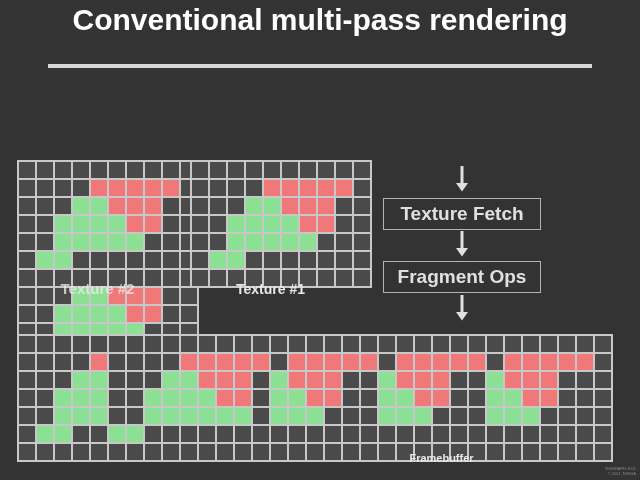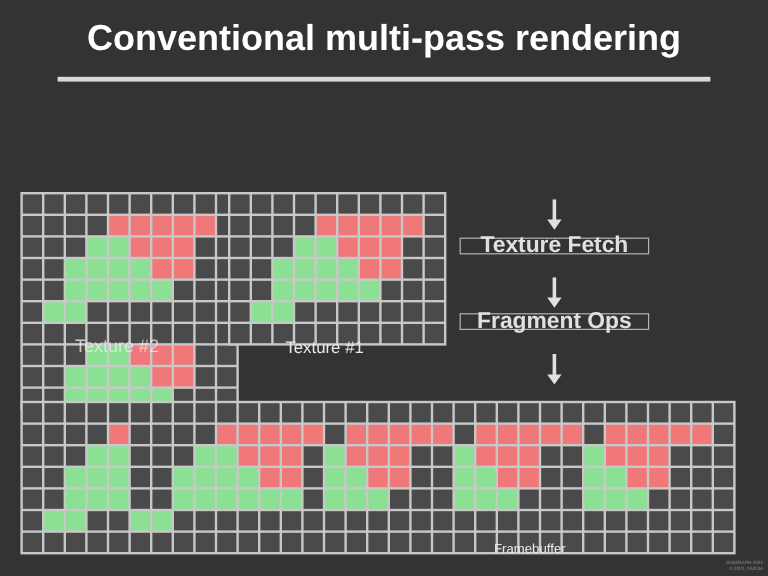--- a/index.html
+++ b/index.html
@@ -12,21 +12,21 @@
     background: #333333;
     font-family: "Liberation Sans", sans-serif;
     overflow: hidden;
     position: relative;
   }
 
   
   #slide-title {
     position: absolute;
     left: 0;
-    top: 16px;
+    top: 3px;
     width: 640px;
     text-align: center;
     color: #ffffff;
     font-size: 30px;
     font-weight: bold;
     letter-spacing: 0px;
     white-space: nowrap;
   }
   #title-rule {
     position: absolute;
@@ -54,21 +54,21 @@
 
   #texture2-grid { left: 17px; top: 160px; }
   #texture1-grid { left: 190px; top: 160px; }
   #framebuffer-grid { left: 17px; top: 334px; }
 
   
   .grid-label {
     position: absolute;
     color: #e8e8e8;
     font-size: 14px;
-    font-weight: normal;
+    font-weight: bold;
     white-space: nowrap;
   }
   #texture2-label {
     left: 17px;
     top: 280px;
     width: 161px;
     text-align: center;
     color: rgba(235,235,235,0.78);
     font-size: 15px;
   }
@@ -84,21 +84,21 @@
     width: 203px;
     text-align: center;
     font-size: 11px;
   }
 
   
   .pipe-box {
     position: absolute;
     left: 383px;
     width: 158px;
-    height: 14px;
+    height: 32px;
     border: 1px solid #b4b4b4;
     box-sizing: border-box;
     color: #e0e0e0;
     font-size: 19px;
     font-weight: bold;
     display: flex;
     align-items: center;
     justify-content: center;
     white-space: nowrap;
     background: transparent;

